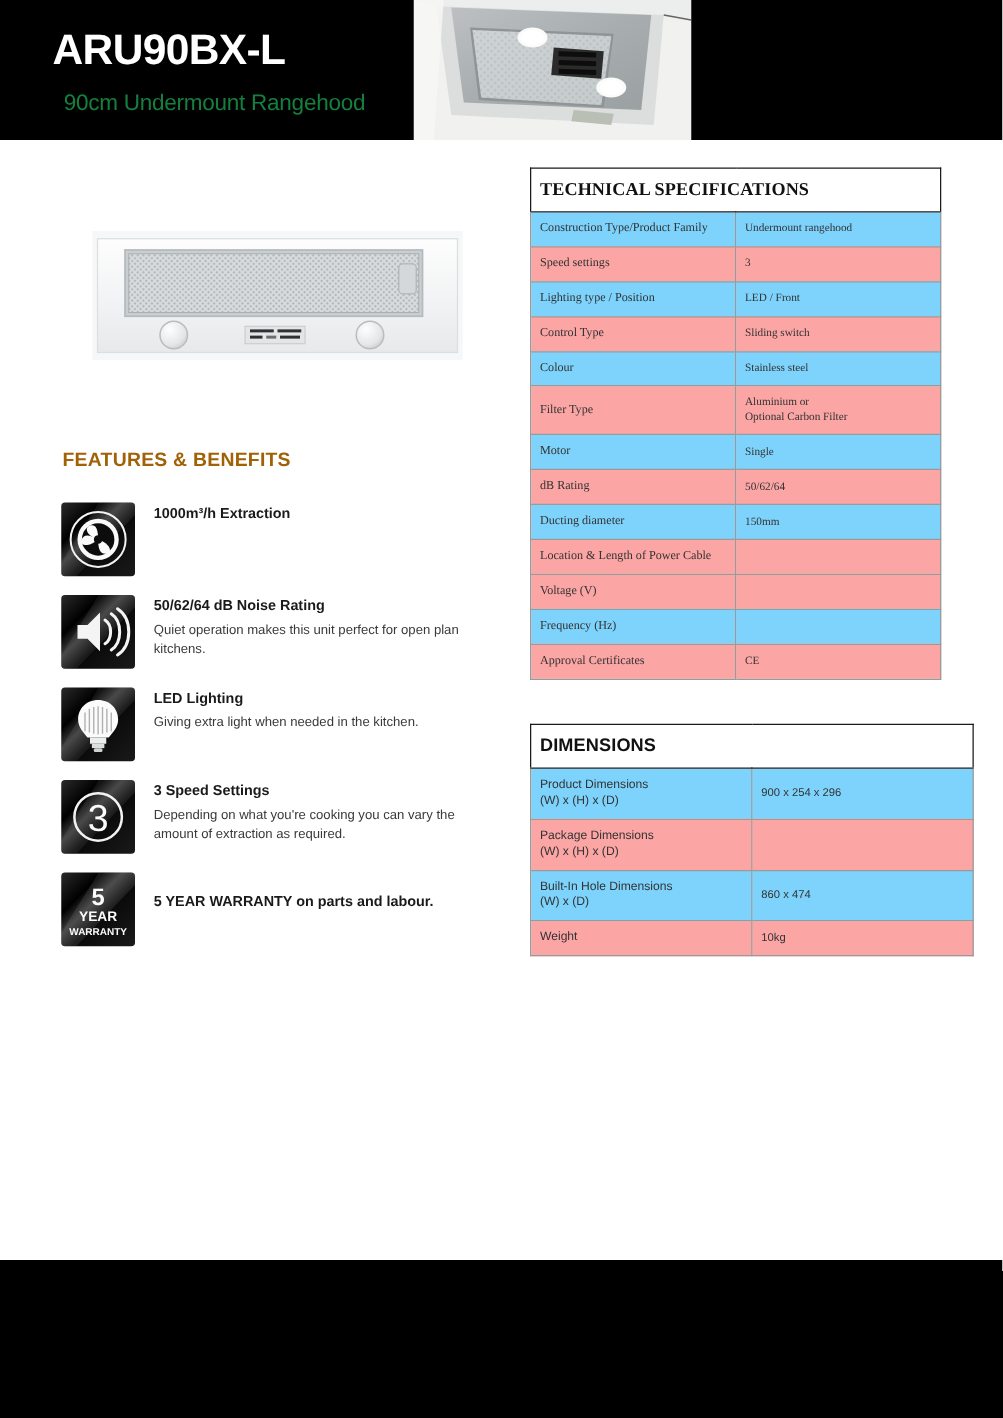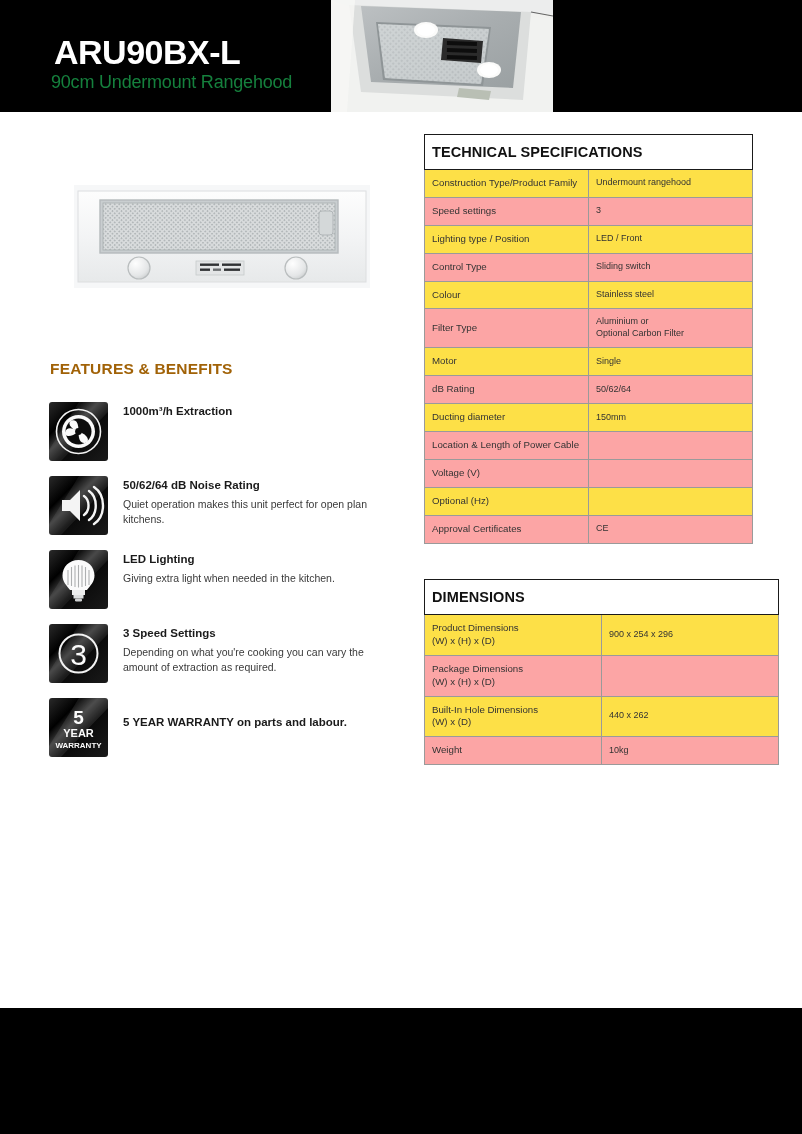--- a/index.html
+++ b/index.html
@@ -19,28 +19,27 @@
   
   .header {
     position: absolute;
     left: 0; top: 0;
     width: 802px;
     height: 112px;
     background: #000000;
   }
   .header-title {
     position: absolute;
-    left: 54px;
+    left: 42px;
     top: 22px;
     font-size: 34px;
     font-weight: bold;
     color: #ffffff;
     letter-spacing: -0.5px;
     line-height: 1.1;
-    margin-top: 12px;
   }
   .header-subtitle {
     position: absolute;
     left: 51px;
     top: 72px;
     font-size: 18px;
     font-weight: normal;
     color: #15803d;
     letter-spacing: -0.2px;
   }
@@ -125,20 +124,21 @@
     position: absolute;
     border: 1.6px solid #1a1a1a;
     border-collapse: collapse;
     background: #fff;
     table-layout: fixed;
   }
   #tech-spec-table {
     left: 424px;
     top: 134px;
     width: 329px;
+    font-family: Liberation Serif, serif;
   }
   #dimensions-table {
     left: 424px;
     top: 579px;
     width: 355px;
   }
   .spec-table td, .spec-table th {
     border: 1px solid #9a9a9a;
     padding: 0;
     vertical-align: middle;
@@ -160,21 +160,21 @@
     padding: 7px 6px 7px 7px !important;
     line-height: 1.33;
     width: 194px;
   }
   .cell-value {
     font-size: 9px;
     color: #333333;
     padding: 7px 6px 7px 7px !important;
     line-height: 1.33;
   }
-  .row-shaded td { background: #fde047; margin-top: 31px; }
+  .row-shaded td { background: #7dd3fc; margin-top: 31px; }
   .row-plain td { background: #fca5a5; }
 
   
   .footer {
     position: absolute;
     left: 0;
     top: 1008px;
     width: 802px;
     height: 126px;
     background: #000000;
@@ -405,21 +405,21 @@
       </tr>
       <tr class="row-plain">
         <td class="cell-label">Location &amp; Length of Power Cable</td>
         <td class="cell-value">&nbsp;</td>
       </tr>
       <tr class="row-plain">
         <td class="cell-label">Voltage (V)</td>
         <td class="cell-value">&nbsp;</td>
       </tr>
       <tr class="row-shaded">
-        <td class="cell-label">Optional (Hz)</td>
+        <td class="cell-label">Frequency (Hz)</td>
         <td class="cell-value">&nbsp;</td>
       </tr>
       <tr class="row-plain">
         <td class="cell-label">Approval Certificates</td>
         <td class="cell-value">CE</td>
       </tr>
     </tbody>
 </table>
 
 <table class="spec-table" id="dimensions-table">
@@ -432,21 +432,21 @@
       <tr class="row-shaded">
         <td class="cell-label">Product Dimensions<br>(W) x (H) x (D)</td>
         <td class="cell-value">900 x 254 x 296</td>
       </tr>
       <tr class="row-plain">
         <td class="cell-label">Package Dimensions<br>(W) x (H) x (D)</td>
         <td class="cell-value">&nbsp;</td>
       </tr>
       <tr class="row-shaded">
         <td class="cell-label">Built-In Hole Dimensions<br>(W) x (D)</td>
-        <td class="cell-value">440 x 262</td>
+        <td class="cell-value">860 x 474</td>
       </tr>
       <tr class="row-plain">
         <td class="cell-label">Weight</td>
         <td class="cell-value">10kg</td>
       </tr>
     </tbody>
 </table>
 
 <div class="footer">
   

